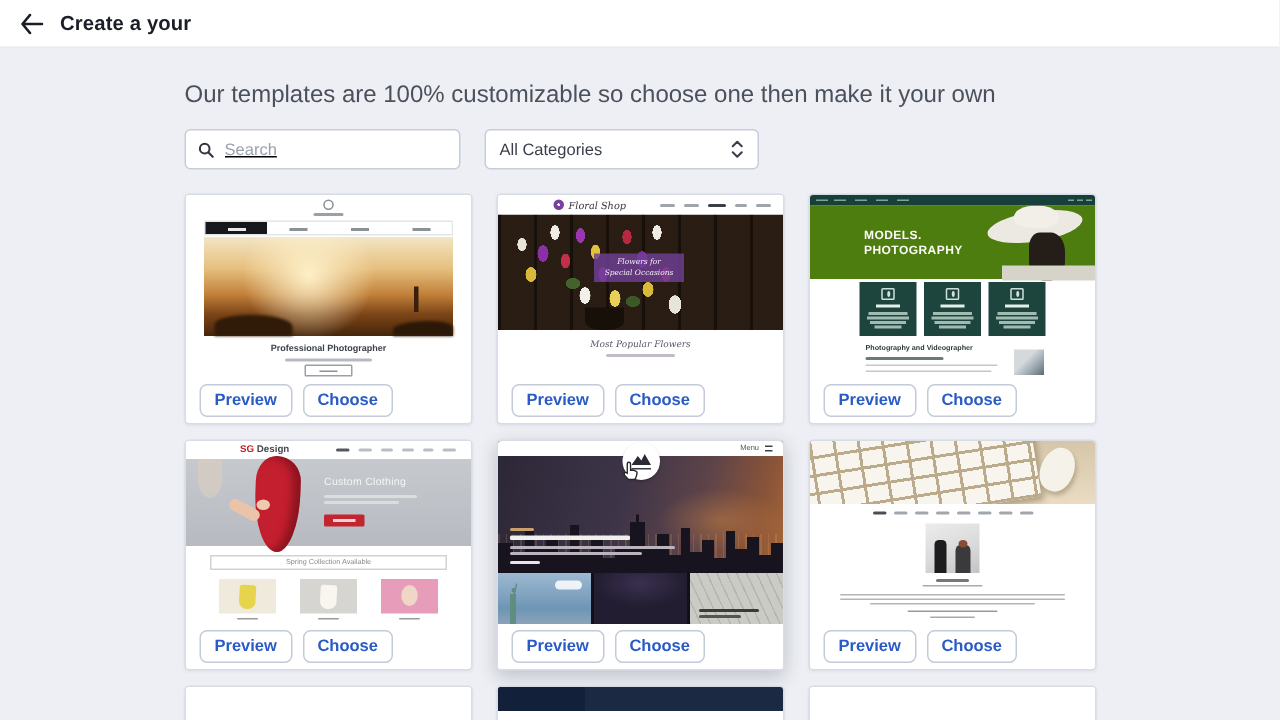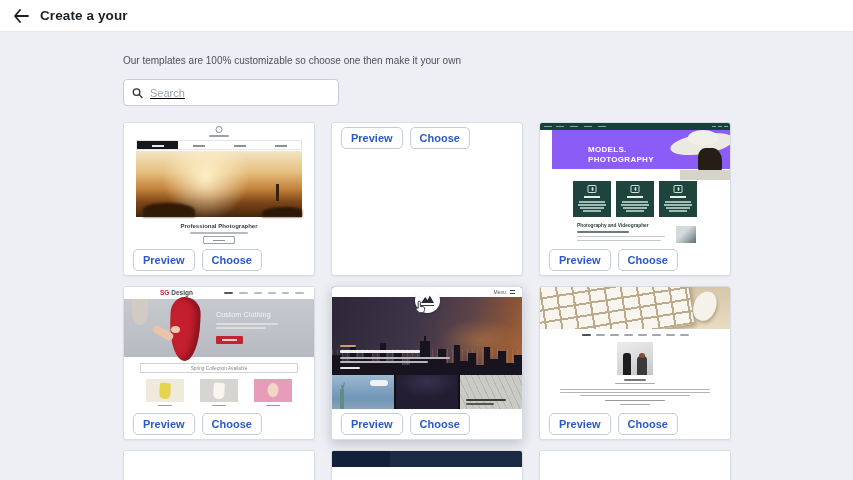--- a/index.html
+++ b/index.html
@@ -9,25 +9,25 @@
   
   .topbar { height:32px; background:#fff; border-bottom:1px solid #e7e9ee;
     display:flex; align-items:center; padding-left:10px; }
   .back-btn { width:22px; height:22px; border:none; background:transparent; cursor:pointer;
     display:flex; align-items:center; justify-content:center; }
   .topbar-title { font-size:13.5px; font-weight:bold; color:#1b1e26; margin-left:8px; letter-spacing:.1px; }
 
   
   .content { padding:18px 0 0 123px; }
   h1 { font-size:22px; font-weight:bold; color:#14171e; letter-spacing:.2px; }
-  .subheading { font-size:10px; color:#4b515c; margin-top:5px; }
+  .subheading { font-size:16px; color:#4b515c; margin-top:5px; }
 
   
   .controls { display:flex; gap:16px; margin-top:13px; }
-  .searchbox { width:216px; height:27px; background:#fff; border:1px solid #c7cdd8; border-radius:4px;
+  .searchbox { width:184px; height:27px; background:#fff; border:1px solid #c7cdd8; border-radius:4px;
     display:flex; align-items:center; padding:0 8px; gap:7px;text-decoration:underline; }
   .searchbox input { border:none; outline:none; width:100%; font-size:11px; color:#3a3f4a;
     font-family:inherit; background:transparent; }
   .searchbox input::placeholder { color:#9aa1ad; }
   .selectbox { width:183px; height:27px; background:#fff; border:1px solid #c7cdd8; border-radius:4px;
     display:flex; align-items:center; justify-content:space-between; padding:0 9px; cursor:pointer; }
   .selectbox .sel-label { font-size:11px; color:#3a3f4a; }
 
   
   .grid { display:grid; grid-template-columns:repeat(3,192px); gap:10px 16px; margin-top:16px; }
@@ -106,21 +106,21 @@
     justify-content:center; }
   .t2-banner span { font-family:"DejaVu Serif",serif; font-style:italic; font-size:5px;
     color:#f3eaf8; line-height:6.5px; white-space:nowrap; }
   .t2-tag { position:absolute; top:96px; width:100%; text-align:center; font-family:"DejaVu Serif",serif;
     font-style:italic; font-size:6px; color:#5c5468; }
   .t2-tagsub { top:106px; left:72px; width:46px; height:1.5px; background:#c2bcca; }
 
   
   .t3-nav { position:absolute; top:0; left:0; right:0; height:7px; background:#17403a; }
   .t3-nav i { position:absolute; top:2.5px; height:1.5px; background:#7fa39a; }
-  .t3-hero { position:absolute; top:7px; left:12px; right:0; height:39px; background:#8b5cf6; }
+  .t3-hero { position:absolute; top:7px; left:0; right:0; height:49px; background:#4d7c0f; }
   .t3-hat-brim { position:absolute; left:118px; top:4px; width:64px; height:20px; background:#ece9e2;
     border-radius:50%; transform:rotate(-9deg); }
   .t3-hat-dome { position:absolute; left:136px; top:0; width:30px; height:15px; background:#f2efe8;
     border-radius:50% 50% 40% 40%; }
   .t3-hair { position:absolute; left:146px; top:18px; width:24px; height:32px; background:#241d18;
     border-radius:30% 40% 40% 40%; }
   .t3-body { position:absolute; left:128px; top:40px; width:62px; height:10px; background:#d6d3c8; }
   .t3-herotext { position:absolute; left:36px; top:15px; font-size:8px; font-weight:bold;
     color:#fcfcf8; line-height:10px; letter-spacing:.3px; }
   .t3-cards { position:absolute; top:58px; left:0; right:0; display:flex; justify-content:center; gap:5px; }
@@ -231,20 +231,27 @@
   <p class="subheading">Our templates are 100% customizable so choose one then make it your own</p>
 
   <div class="controls">
     <div class="searchbox">
       <svg width="12" height="12" viewBox="0 0 12 12">
         <circle cx="5" cy="5" r="3.6" stroke="#2e333c" stroke-width="1.5" fill="none"></circle>
         <path d="M8 8 L11 11" stroke="#2e333c" stroke-width="1.5" stroke-linecap="round"></path>
       </svg>
       <input type="text" placeholder="Search" style="">
     </div>
+    <div class="selectbox">
+      <span class="sel-label">All Categories</span>
+      <svg width="9" height="13" viewBox="0 0 9 13">
+        <path d="M1.5 4.5 L4.5 1.5 L7.5 4.5" stroke="#3a3f4a" stroke-width="1.4" fill="none" stroke-linecap="round" stroke-linejoin="round"></path>
+        <path d="M1.5 8.5 L4.5 11.5 L7.5 8.5" stroke="#3a3f4a" stroke-width="1.4" fill="none" stroke-linecap="round" stroke-linejoin="round"></path>
+      </svg>
+    </div>
   </div>
 
   <div class="grid">
 
     <div class="card">
       <div class="thumb">
         <div class="t1-logo"></div>
         <i class="ln t1-logoline"></i>
         <div class="t1-nav">
             <span></span>
@@ -261,20 +268,41 @@
         <i class="ln t1-sub"></i>
         <div class="t1-btn"></div>
       </div>
       <div class="cfoot">
         <button class="btn">Preview</button>
         <button class="btn">Choose</button>
       </div>
     </div>
 
     <div class="card">
+      <div class="thumb">
+        <div class="t2-hero">
+          <div class="t2-bouq"></div>
+          <div class="t2-vase"></div>
+        </div>
+        <div class="t2-banner">
+          <span>Flowers for</span>
+          <span>Special Occasions</span>
+        </div>
+        <div class="t2-head">
+          <span class="t2-flower"></span>
+          <span class="t2-logo">Floral Shop</span>
+          <i class="ln t2-nav" style="left:108px;width:10px"></i>
+          <i class="ln t2-nav" style="left:124px;width:10px"></i>
+          <i class="ln t2-nav" style="left:140px;width:12px;background:#3a3f47"></i>
+          <i class="ln t2-nav" style="left:158px;width:8px"></i>
+          <i class="ln t2-nav" style="left:172px;width:10px"></i>
+        </div>
+        <div class="t2-tag">Most Popular Flowers</div>
+        <i class="ln t2-tagsub"></i>
+      </div>
       <div class="cfoot">
         <button class="btn">Preview</button>
         <button class="btn">Choose</button>
       </div>
     </div>
 
     <div class="card">
       <div class="thumb">
         <div class="t3-hero">
           <div class="t3-hat-brim"></div>

